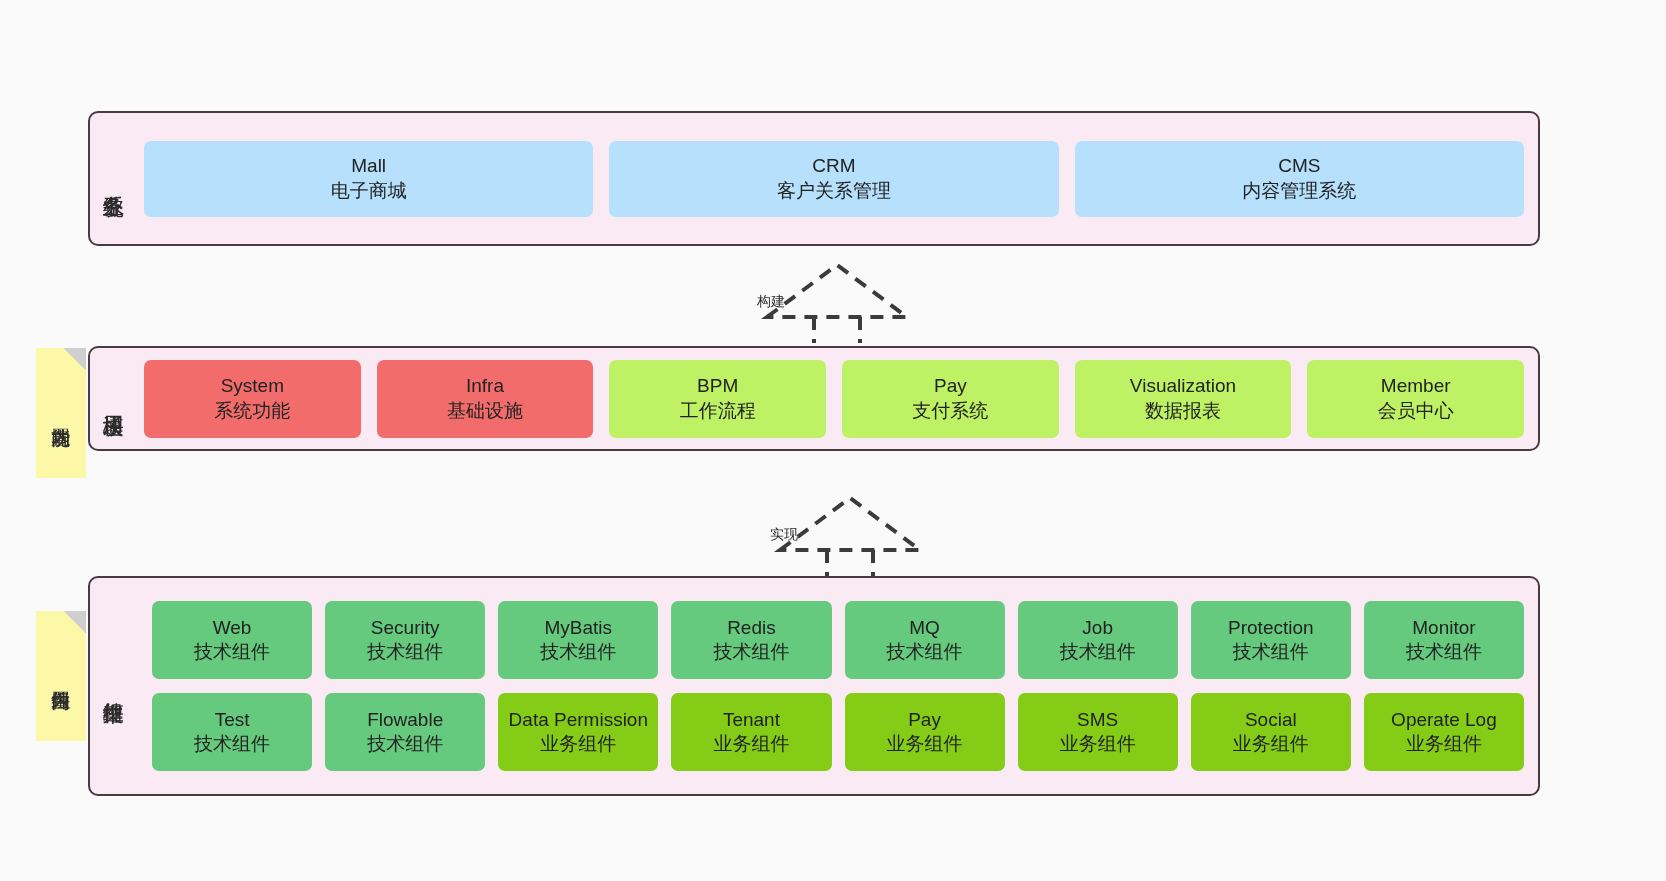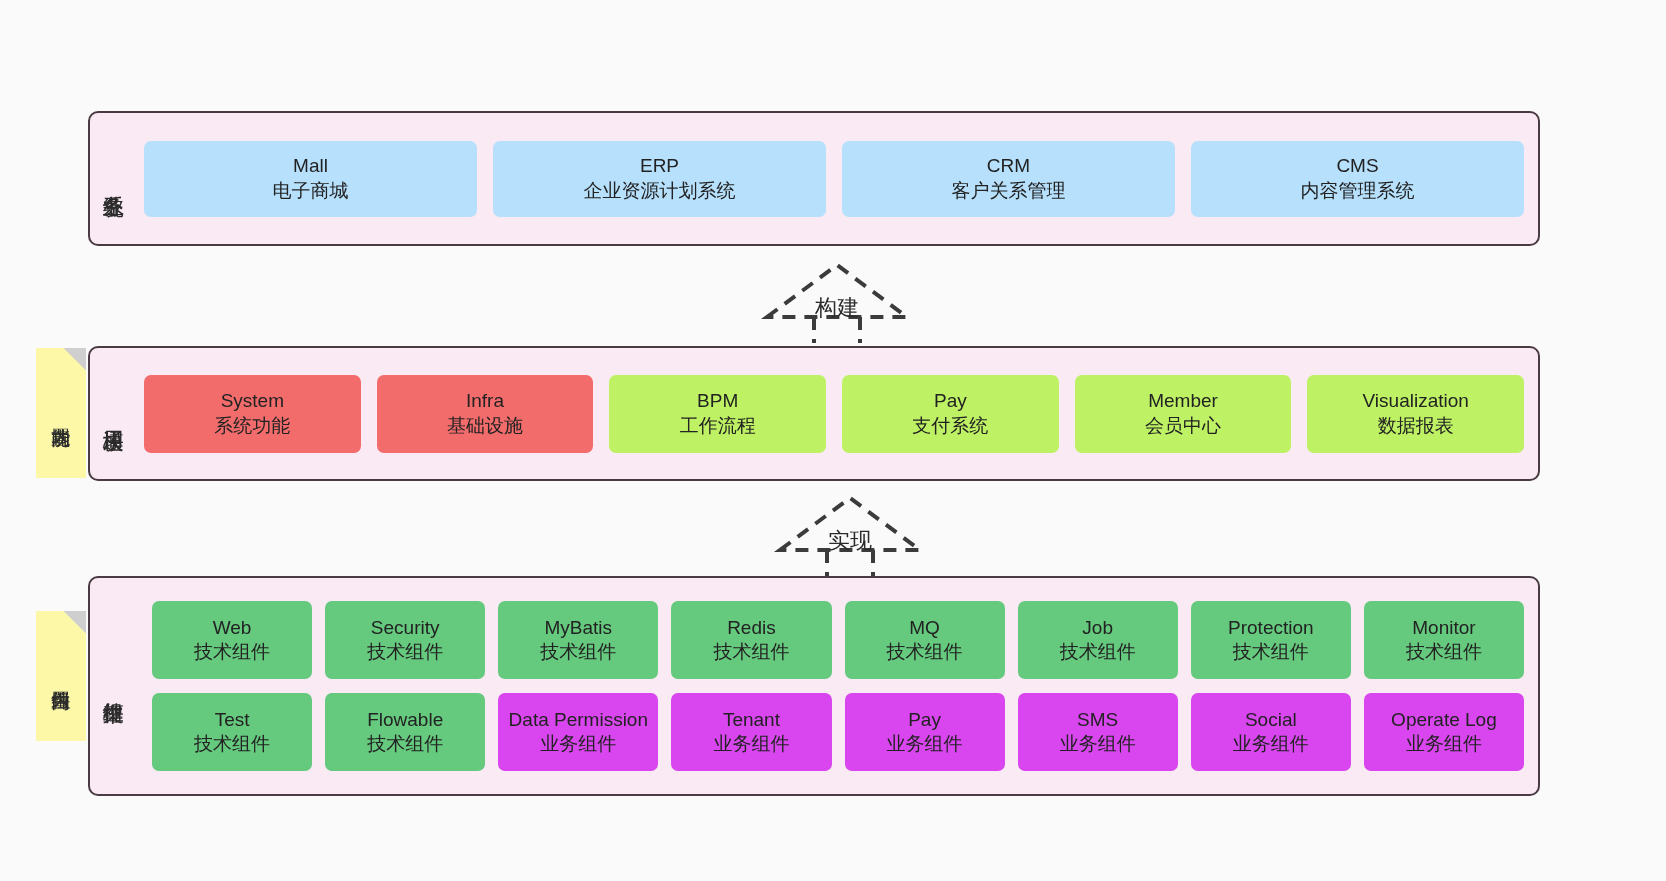--- a/index.html
+++ b/index.html
@@ -71,27 +71,27 @@
     color: #222;
     padding: 4px 6px;
   }
   .card .t-en { display: block; }
   .card .t-cn { display: block; }
 
   .c-blue       { background: #b6e0fc; }
   .c-red        { background: #f36c6c; }
   .c-pink       { background: #bef264; }
   .c-green      { background: #65c97e; }
-  .c-greenlight { background: #d946ef; }
+  .c-greenlight { background: #84cc16; }
 
   
   #layer-business  { left: 88px;  top: 111px; width: 1452px; height: 135px; }
   #layer-business .row { height: 76px; }
 
-  #layer-common    { left: 88px;  top: 346px; width: 1452px; height: 135px; }
+  #layer-common    { left: 88px;  top: 346px; width: 1452px; height: 105px; }
   #layer-common .row { height: 78px; }
 
   #layer-framework { left: 88px;  top: 576px; width: 1452px; height: 220px; }
   #layer-framework .layer-body { gap: 14px; padding: 0 14px 0 16px; }
   #layer-framework .row { height: 78px; gap: 13px; }
 
   
   .sticky {
     position: absolute;
     box-sizing: border-box;
@@ -124,22 +124,22 @@
   .connector {
     position: absolute;
     z-index: 3;
   }
   .connector svg { display: block; overflow: visible; }
   .connector .conn-label {
     position: absolute;
     left: 0;
     top: 0;
     width: 100%;
-    text-align: center;
-    font-size: 22px;
+    text-align: left;
+    font-size: 14px;
     color: #2b2b2b;
     background: transparent;
     user-select: none;
   }
   #connector-build  { left: 757px; top: 257px; width: 160px; height: 86px; }
   #connector-build .conn-label  { top: 36px; }
   #connector-impl   { left: 770px; top: 490px; width: 160px; height: 86px; }
   #connector-impl  .conn-label  { top: 36px; }
 </style>
 </head>
@@ -147,24 +147,20 @@
 
 <div class="layer" id="layer-business">
   <div class="layer-label">业务系统</div>
   <div class="layer-body">
     <div class="row">
       <div class="card c-blue">
         <span class="t-en">Mall</span>
         <span class="t-cn">电子商城</span>
       </div>
       <div class="card c-blue">
-        <span class="t-en">ERP</span>
-        <span class="t-cn">企业资源计划系统</span>
-      </div>
-      <div class="card c-blue">
         <span class="t-en">CRM</span>
         <span class="t-cn">客户关系管理</span>
       </div>
       <div class="card c-blue">
         <span class="t-en">CMS</span>
         <span class="t-cn">内容管理系统</span>
       </div>
     </div>
   </div>
 </div>
@@ -196,26 +192,26 @@
       </div>
       <div class="card c-pink">
         <span class="t-en">BPM</span>
         <span class="t-cn">工作流程</span>
       </div>
       <div class="card c-pink">
         <span class="t-en">Pay</span>
         <span class="t-cn">支付系统</span>
       </div>
       <div class="card c-pink">
+        <span class="t-en">Visualization</span>
+        <span class="t-cn">数据报表</span>
+      </div>
+      <div class="card c-pink">
         <span class="t-en">Member</span>
         <span class="t-cn">会员中心</span>
-      </div>
-      <div class="card c-pink">
-        <span class="t-en">Visualization</span>
-        <span class="t-cn">数据报表</span>
       </div>
     </div>
   </div>
 </div>
 
 <div class="connector" id="connector-impl">
   <svg width="160" height="86" viewBox="0 0 160 86">
     <path d="M 10 60 L 80 8 L 150 60 Z" fill="#fafafa" stroke="#3b3b3b" stroke-width="4" stroke-dasharray="13 9" stroke-linejoin="miter"></path>
     <path d="M 57 60 L 57 86 M 103 60 L 103 86" fill="none" stroke="#3b3b3b" stroke-width="4" stroke-dasharray="13 9"></path>
   </svg>

